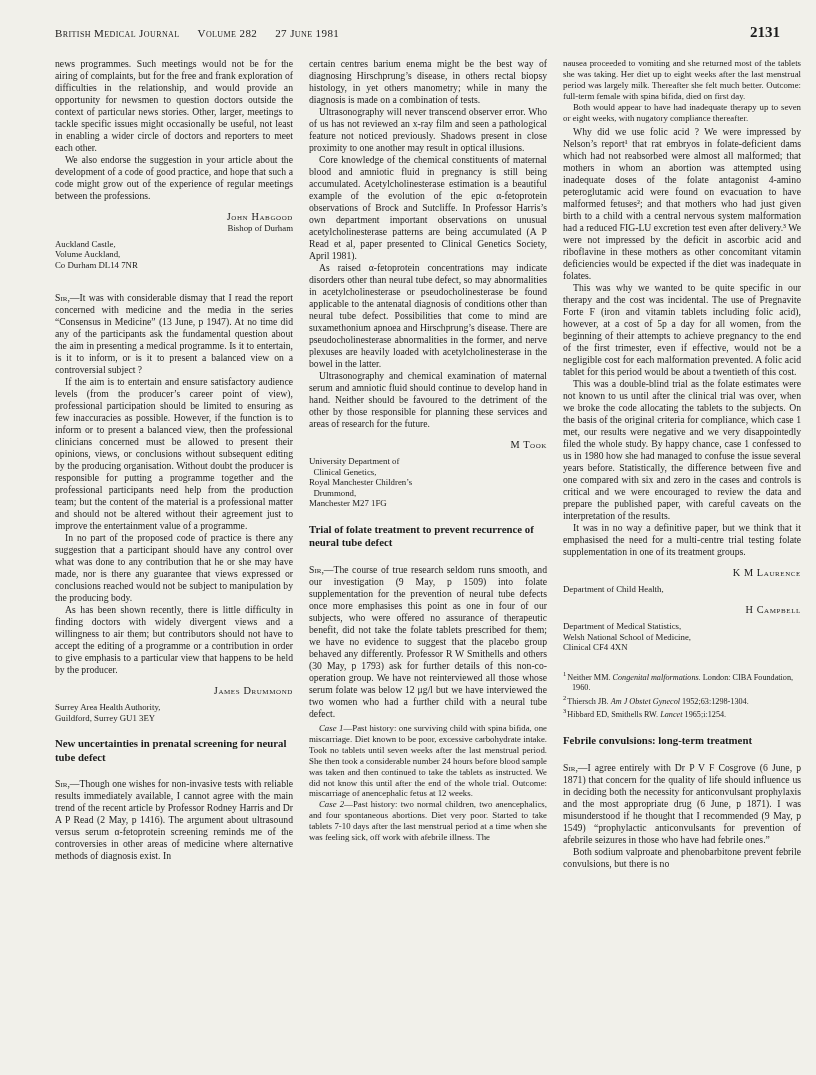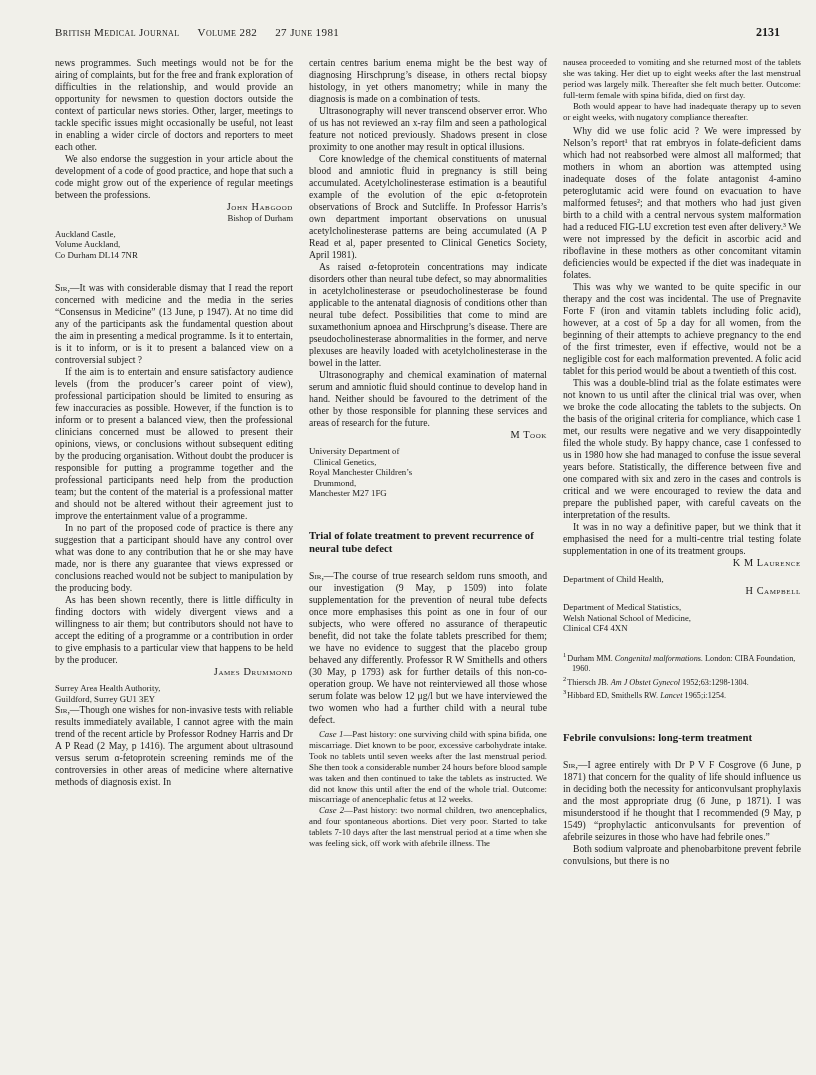--- a/index.html
+++ b/index.html
@@ -14,44 +14,44 @@
     padding:26px 36px 0 55px;
     overflow:hidden;
     background:#f1f0ea;
   }
   .masthead {
     display:flex; justify-content:space-between; align-items:baseline;
     font-size:11px; line-height:13px;
   }
   .masthead .left { font-variant:small-caps; letter-spacing:.4px; }
   .masthead .left span { margin-right:18px; }
-  .masthead .pageno { font-weight:bold; font-size:12px;font-family:Liberation Serif, serif; }
+  .masthead .pageno { font-weight:bold; font-size:15px;font-family:Liberation Serif, serif; }
   .cols { display:flex; gap:16px; margin-top:18px; }
   .col { width:238px; flex:0 0 238px; }
   p.body {
     font-size:9.7px; line-height:12px;
     text-align:justify;
   }
   p.indent { text-indent:10px; }
   .sc { font-variant:small-caps;margin-top:40px; }
   p.small {
     font-size:8.8px; line-height:10.9px;
     text-align:justify;
   }
   .case-lead { font-style:italic; }
   .sig {
     text-align:right; font-variant:small-caps; letter-spacing:.6px;
-    font-size:10.3px; line-height:12px; 
+    font-size:10.3px; line-height:12px; margin-top:9px;
   }
   .sig-title { text-align:right; font-size:8.8px; line-height:10.5px; }
   .addr { margin-top:5px; font-size:8.8px; line-height:10.6px; }
   .addr div { white-space:pre-wrap; }
   h3.letter-head {
     font-size:10.8px; line-height:13.5px; font-weight:bold;
-    margin-top:30px; margin-bottom:14px; text-align:left;
+    margin-top:14px; margin-bottom:14px; text-align:left;
   }
   .mt-letter { margin-top:22px; }
   .mt-case { margin-top:3px; }
   .refs { margin-top:16px; font-size:8.2px; line-height:10px; }
   .ref { padding-left:9px; text-indent:-9px; text-align:left; }
   .ref sup { font-size:6.5px; margin-right:1px; }
   .ref i { font-style:italic; }
 </style>
 </head>
 <body>
@@ -83,20 +83,21 @@
       <p class="body indent">If the aim is to entertain and ensure satisfactory audience levels (from the producer’s career point of view), professional participation should be limited to ensuring as few inaccuracies as possible. However, if the function is to inform or to present a balanced view, then the professional clinicians concerned must be allowed to present their opinions, views, or conclusions without subsequent editing by the producing organisation. Without doubt the producer is responsible for putting a programme together and the professional participants need help from the production team; but the content of the material is a professional matter and should not be altered without their agreement just to improve the entertainment value of a programme.</p>
       <p class="body indent">In no part of the proposed code of practice is there any suggestion that a participant should have any control over what was done to any contribution that he or she may have made, nor is there any guarantee that views expressed or conclusions reached would not be subject to manipulation by the producing body.</p>
       <p class="body indent">As has been shown recently, there is little difficulty in finding doctors with widely divergent views and a willingness to air them; but contributors should not have to accept the editing of a programme or a contribution in order to give emphasis to a particular view that happens to be held by the producer.</p>
 
       <div class="sig">James Drummond</div>
       <div class="addr">
         <div>Surrey Area Health Authority,</div>
         <div>Guildford, Surrey GU1 3EY</div>
       </div>
 
+      <h3 class="letter-head">New uncertainties in prenatal screening for neural tube defect</h3>
       <p class="body"><span class="sc">Sir</span><span>,—Though one wishes for non-invasive tests with reliable results immediately available, I cannot agree with the main trend of the recent article by Professor Rodney Harris and Dr A P Read (2 May, p 1416). The argument about ultrasound versus serum α-fetoprotein screening reminds me of the controversies in other areas of medicine where alternative methods of diagnosis exist. In</span></p>
     </div>
 
     <div class="col">
       <p class="body">certain centres barium enema might be the best way of diagnosing Hirschprung’s disease, in others rectal biopsy histology, in yet others manometry; while in many the diagnosis is made on a combination of tests.</p>
       <p class="body indent">Ultrasonography will never transcend observer error. Who of us has not reviewed an x-ray film and seen a pathological feature not noticed previously. Shadows present in close proximity to one another may result in optical illusions.</p>
       <p class="body indent">Core knowledge of the chemical constituents of maternal blood and amniotic fluid in pregnancy is still being accumulated. Acetylcholinesterase estimation is a beautiful example of the evolution of the epic α-fetoprotein observations of Brock and Sutcliffe. In Professor Harris’s own department important observations on unusual acetylcholinesterase patterns are being accumulated (A P Read et al, paper presented to Clinical Genetics Society, April 1981).</p>
       <p class="body indent">As raised α-fetoprotein concentrations may indicate disorders other than neural tube defect, so may abnormalities in acetylcholinesterase or pseudocholinesterase be found applicable to the antenatal diagnosis of conditions other than neural tube defect. Possibilities that come to mind are suxamethonium apnoea and Hirschprung’s disease. There are pseudocholinesterase abnormalities in the former, and nerve plexuses are heavily loaded with acetylcholinesterase in the bowel in the latter.</p>
       <p class="body indent">Ultrasonography and chemical examination of maternal serum and amniotic fluid should continue to develop hand in hand. Neither should be favoured to the detriment of the other by those responsible for planning these services and areas of research for the future.</p>
 
@@ -130,21 +131,21 @@
         <div>Department of Child Health,</div>
       </div>
       <div class="sig">H Campbell</div>
       <div class="addr">
         <div>Department of Medical Statistics,</div>
         <div>Welsh National School of Medicine,</div>
         <div>Clinical CF4 4XN</div>
       </div>
 
       <div class="refs">
-        <div class="ref"><sup>1</sup><span>Durham MM. </span><i>Congenital malformations.</i><span> London: CIBA Foundation, 1960.</span></div>
+        <div class="ref"><sup>1</sup><span>Neither MM. </span><i>Congenital malformations.</i><span> London: CIBA Foundation, 1960.</span></div>
         <div class="ref"><sup>2</sup><span>Thiersch JB. </span><i>Am J Obstet Gynecol</i><span> 1952;63:1298-1304.</span></div>
         <div class="ref"><sup>3</sup><span>Hibbard ED, Smithells RW. </span><i>Lancet</i><span> 1965;i:1254.</span></div>
       </div>
 
       <h3 class="letter-head">Febrile convulsions: long-term treatment</h3>
       <p class="body"><span class="sc">Sir</span><span>,—I agree entirely with Dr P V F Cosgrove (6 June, p 1871) that concern for the quality of life should influence us in deciding both the necessity for anticonvulsant prophylaxis and the most appropriate drug (6 June, p 1871). I was misunderstood if he thought that I recommended (9 May, p 1549) “prophylactic anticonvulsants for prevention of afebrile seizures in those who have had febrile ones.”</span></p>
       <p class="body indent">Both sodium valproate and phenobarbitone prevent febrile convulsions, but there is no</p>
     </div>
 
   </div>

